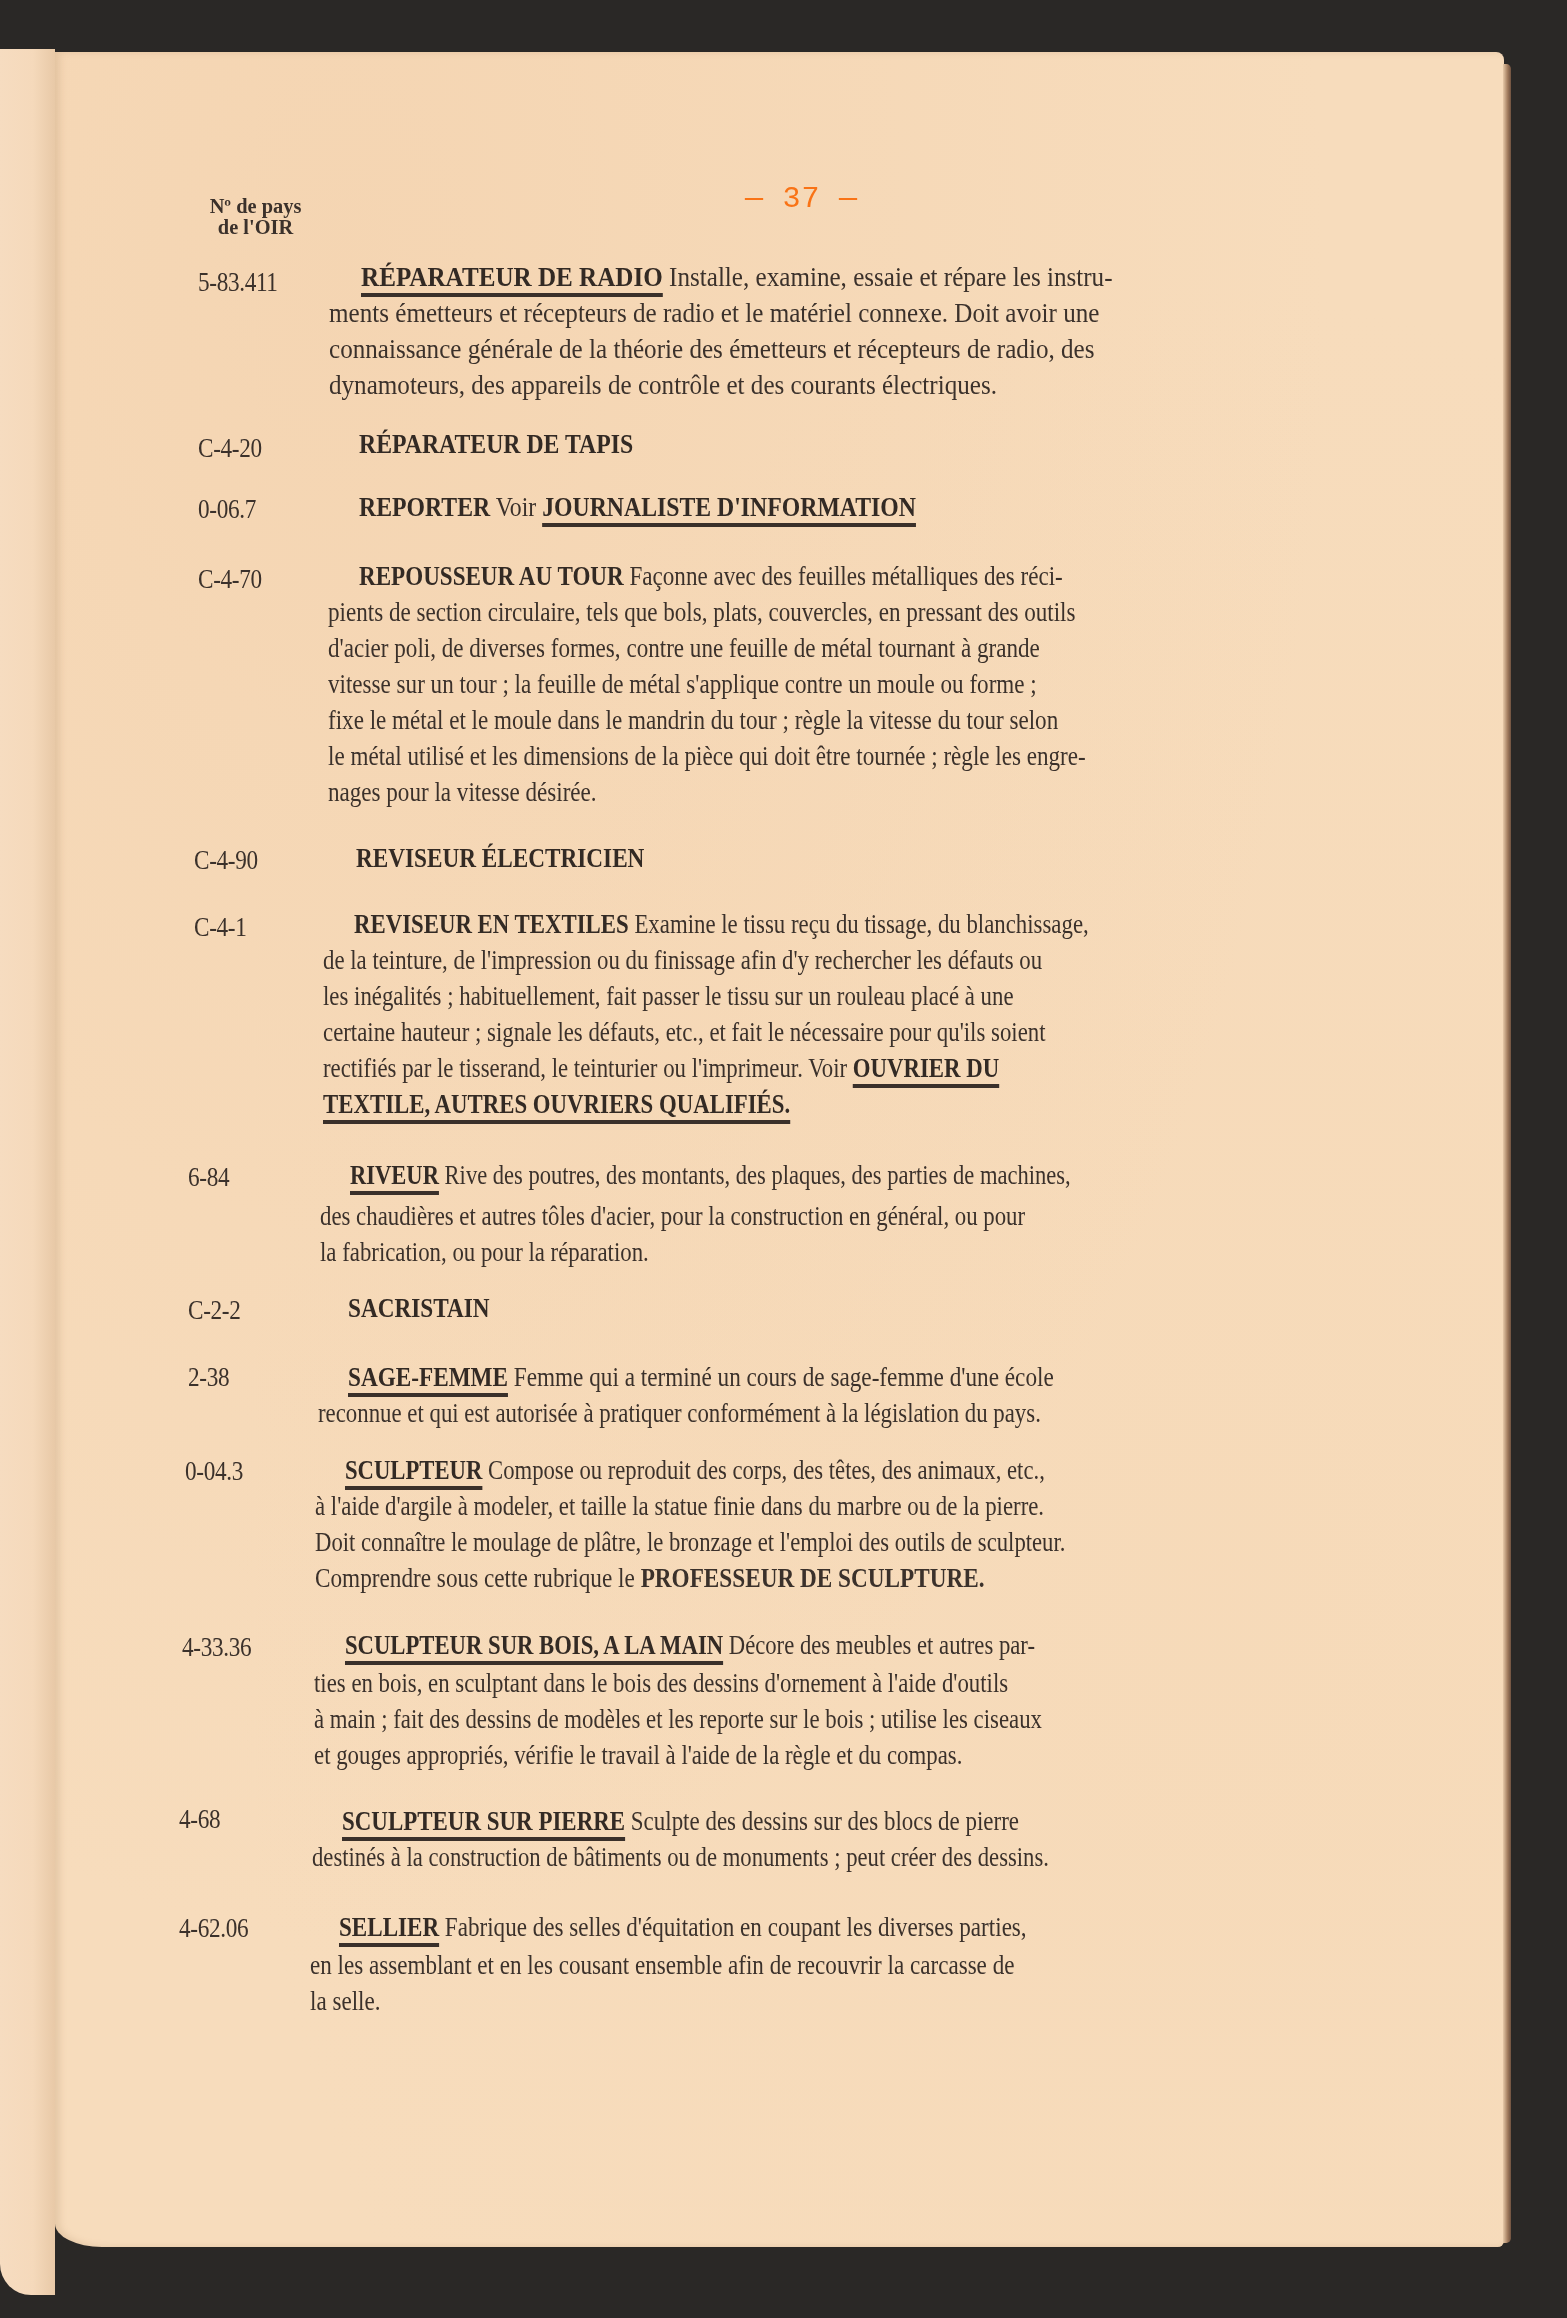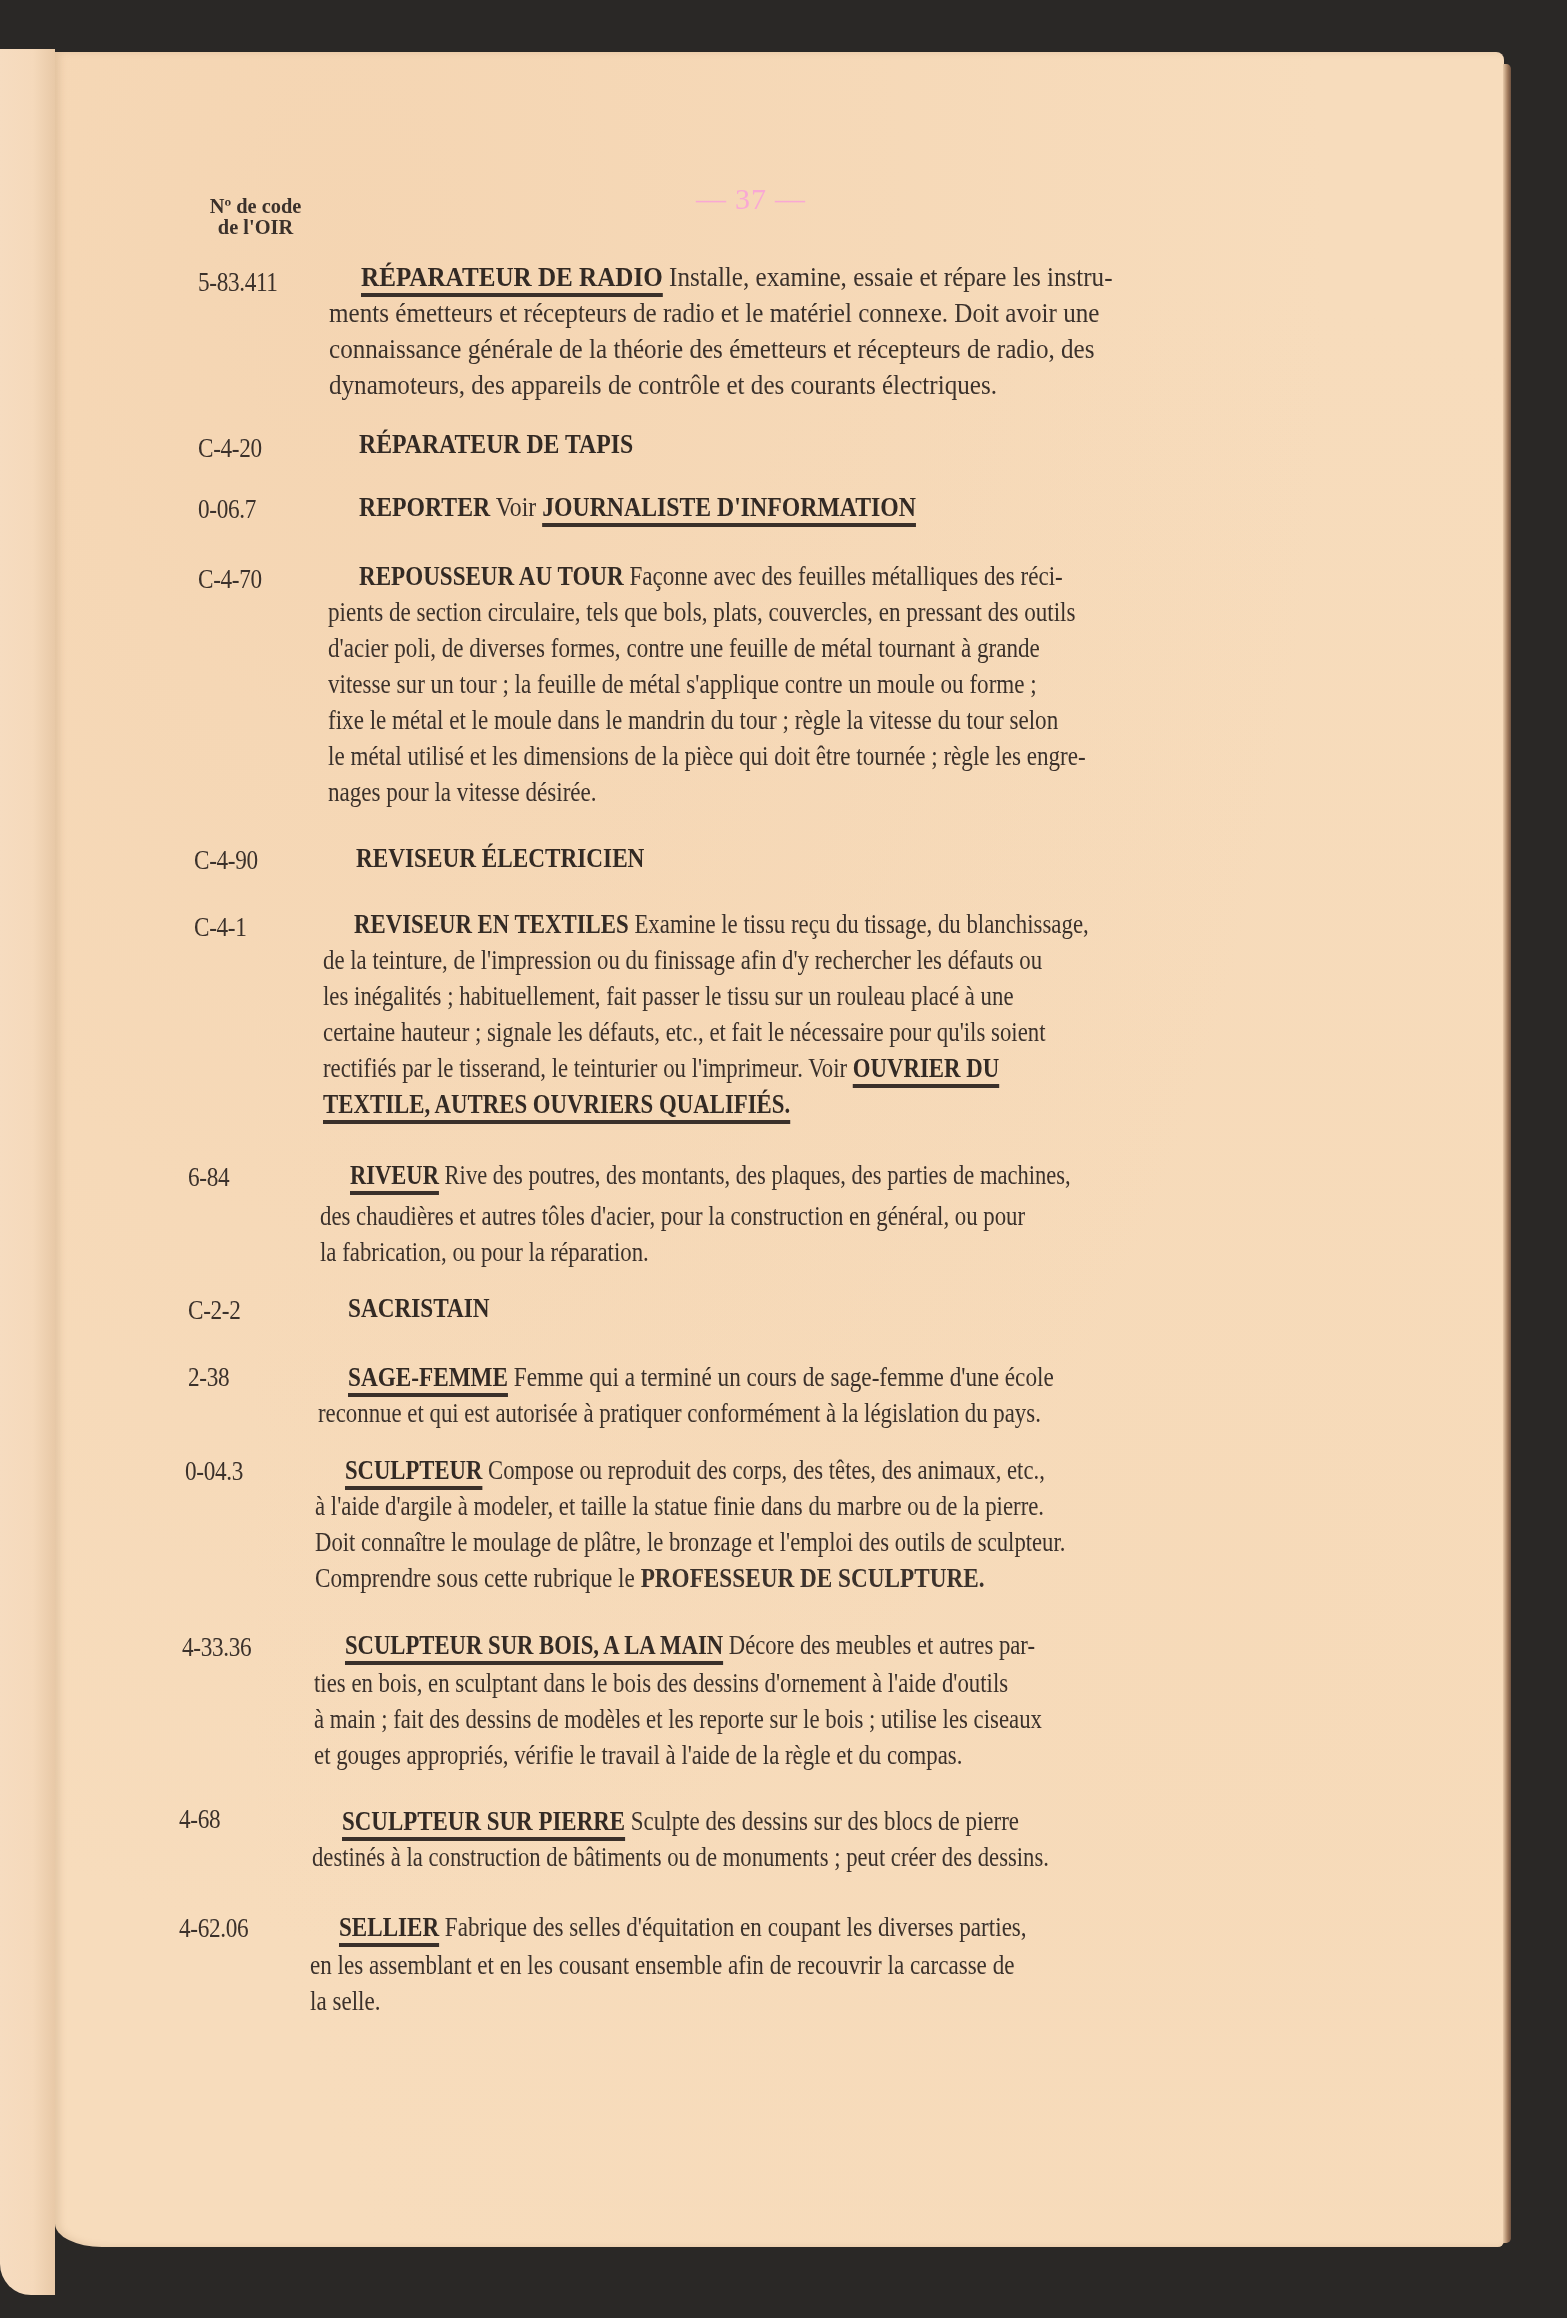--- a/index.html
+++ b/index.html
@@ -29,22 +29,22 @@
     position:absolute; left:1503px; top:64px; width:7.8px; height:2179px;
     background:linear-gradient(90deg,#e7c9a8,#a07a5c 60%,#6f5240);
     border-radius:0 4.7px 4.7px 0;
   }
   .header-code-label {
     position:absolute; left:185px; top:196px;
     font-size:20.4px; line-height:21px; font-weight:bold; color:#3b312b;
     text-align:center; width:141px;
   }
   .page-number {
-    position:absolute; left:696px; top:182px;
-    font-size:30px; color:#f9a8d4; letter-spacing:0.8px;
+    position:absolute; left:745px; top:182px;
+    font-size:30px; color:#f97316; letter-spacing:0.8px;font-family:Liberation Mono, monospace;
   }
   .entry { position:absolute; left:0; width:1568px; }
   .code {
     position:absolute; font-size:27px; color:#3b312b;
     font-family:"Liberation Serif","DejaVu Serif",serif;
     transform:scaleX(0.86); transform-origin:left top;
     letter-spacing:-0.4px;
   }
   .line {
     position:absolute; font-size:27px; line-height:36px; white-space:nowrap;
@@ -60,21 +60,21 @@
   .bold { font-weight:bold; }
 </style>
 </head>
 <body>
 
 <div class="left-page"></div>
 <div class="page"></div>
 <div class="page-edge"></div>
 
 <div class="header-code-label">
-  <div>Nº de code</div>
+  <div>Nº de pays</div>
   <div>de l'OIR</div>
 </div>
 <div class="page-number">— 37 —</div>
 
 <div class="entry">
   <span class="code" style="left:198px;top:267px;">5-83.411</span>
   <div class="line" style="left:361px;top:259px;transform:scaleX(0.93);"><span class="title ul">RÉPARATEUR DE RADIO</span><span> Installe, examine, essaie et répare les instru-</span></div>
   <div class="line" style="left:329px;top:295px;transform:scaleX(0.93);">ments émetteurs et récepteurs de radio et le matériel connexe. Doit avoir une</div>
   <div class="line" style="left:329px;top:331px;transform:scaleX(0.93);">connaissance générale de la théorie des émetteurs et récepteurs de radio, des</div>
   <div class="line" style="left:329px;top:367px;transform:scaleX(0.93);">dynamoteurs, des appareils de contrôle et des courants électriques.</div>

